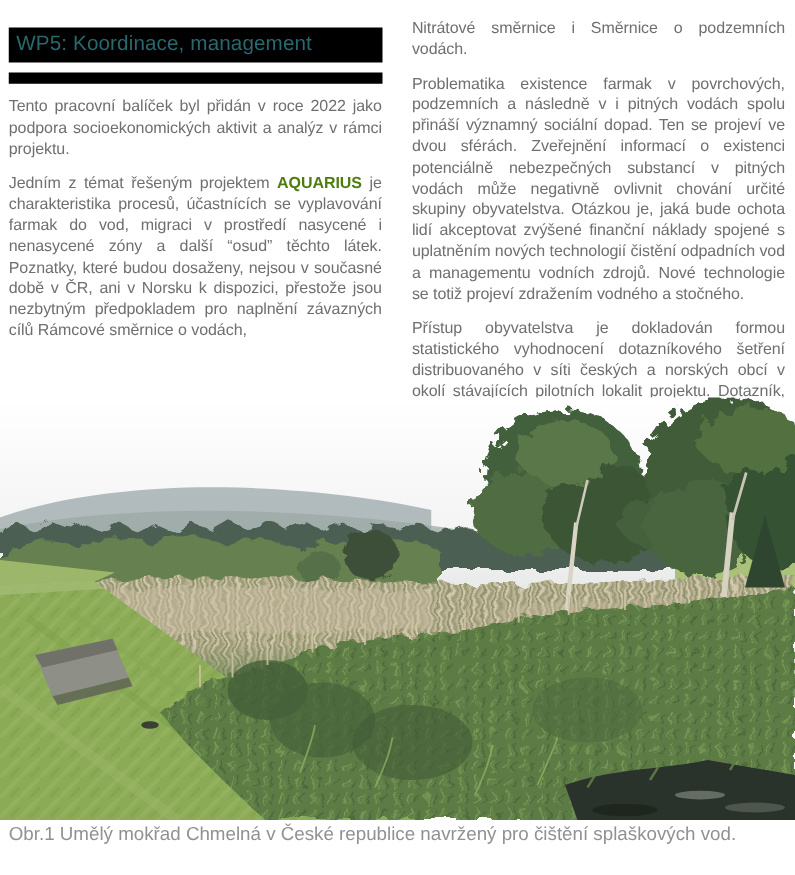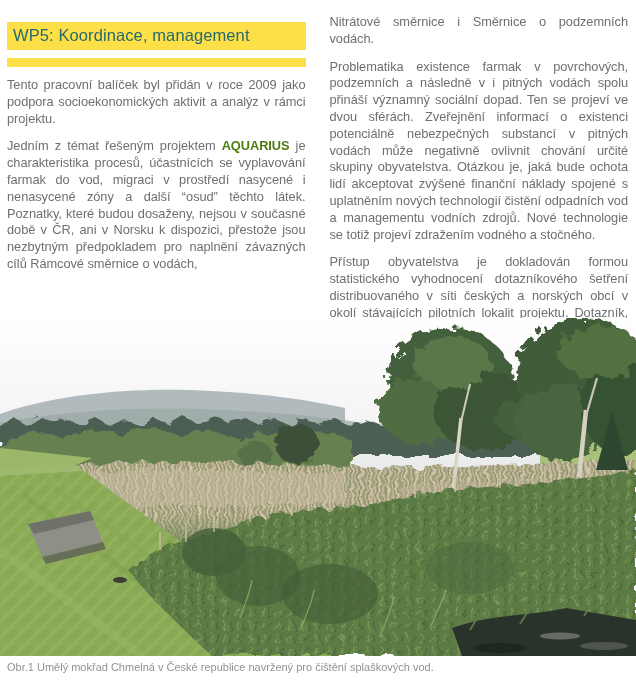--- a/index.html
+++ b/index.html
@@ -18,21 +18,21 @@
     padding-left: 7px;
     padding-right: 8px;
     height: 318px;
     overflow: hidden;
   }
   .col { width: 299px; }
   .col-left  { padding-top: 22px; }
   .col-right { padding-top: 14px; }
 
   .wp-heading {
-    background: #fde047;
+    background: #000000;
     color: #28696e;
     font-size: 16.5px;
     line-height: 19px;
     padding: 4px 21px 5px 6px;
     margin-bottom: 8px;
     letter-spacing: 0.1px;
   }
   .wp-heading .hl { display: block; }
 
   .body-text p {
@@ -48,42 +48,42 @@
   .body-text strong { font-weight: bold; color: #4d7c0f; }
 
   .photo-fig {
     position: absolute;
     left: 0; top: 318px;
     width: 636px;
     margin: 0;
   }
   .photo-fig svg { display: block; }
   figcaption {
-    font-size: 11px;
+    font-size: 15px;
     line-height: 13px;
     color: #8f9194;
     padding: 5px 8px 0 7px;
     text-align: left;
   }
 </style>
 </head>
 <body>
 
 <div class="page">
 
   <div class="columns">
 
     <div class="col col-left">
       <div class="wp-heading">
         <span class="hl">WP5: Koordinace, management</span>
       </div>
       <div class="wp-heading">
       </div>
       <div class="body-text">
-        <p>Tento pracovní balíček byl přidán v roce 2009 jako podpora socioekonomických aktivit a analýz v rámci projektu.</p>
+        <p>Tento pracovní balíček byl přidán v roce 2022 jako podpora socioekonomických aktivit a analýz v rámci projektu.</p>
         <p><span>Jedním z témat řešeným projektem </span><strong>AQUARIUS</strong><span> je charakteristika procesů, účastnících se vyplavování farmak do vod, migraci v prostředí nasycené i nenasycené zóny a další “osud” těchto látek. Poznatky, které budou dosaženy, nejsou v současné době v ČR, ani v Norsku k dispozici, přestože jsou nezbytným předpokladem pro naplnění závazných cílů Rámcové směrnice o vodách,</span></p>
       </div>
     </div>
 
     <div class="col col-right">
       <div class="body-text">
         <p>Nitrátové směrnice i Směrnice o podzemních vodách.</p>
         <p>Problematika existence farmak v povrchových, podzemních a následně v i pitných vodách spolu přináší významný sociální dopad. Ten se projeví ve dvou sférách. Zveřejnění informací o existenci potenciálně nebezpečných substancí v pitných vodách může negativně ovlivnit chování určité skupiny obyvatelstva. Otázkou je, jaká bude ochota lidí akceptovat zvýšené finanční náklady spojené s uplatněním nových technologií čistění odpadních vod a managementu vodních zdrojů. Nové technologie se totiž projeví zdražením vodného a stočného.</p>
         <p>Přístup obyvatelstva je dokladován formou statistického vyhodnocení dotazníkového šetření distribuovaného v síti českých a norských obcí v okolí stávajících pilotních lokalit projektu. Dotazník, který bere v úvahu so-</p>
       </div>

